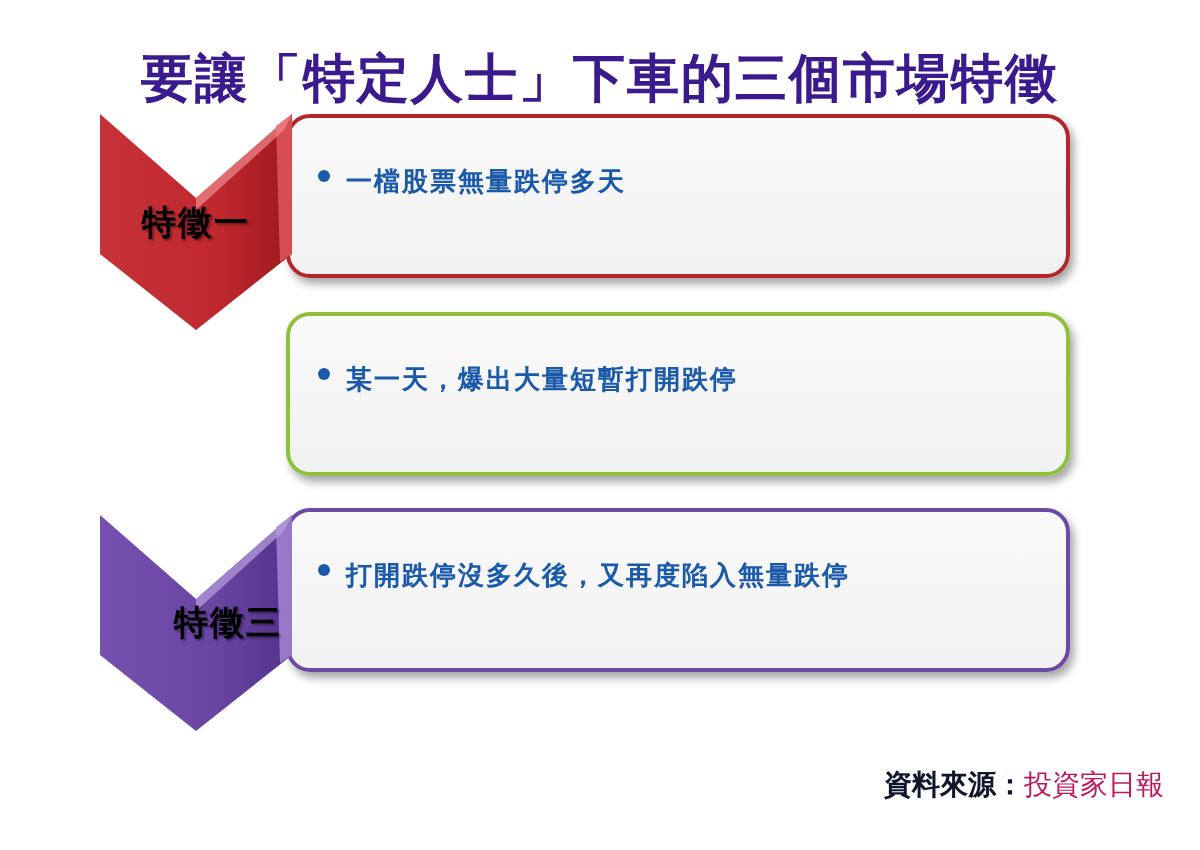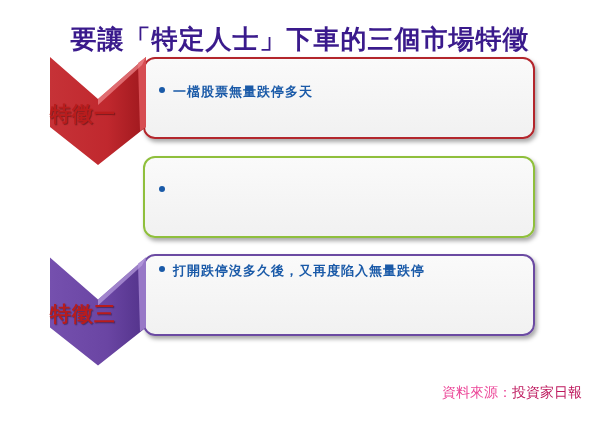--- a/index.html
+++ b/index.html
@@ -10,24 +10,24 @@
   .row { position:absolute; left:50px; width:490px; }
   .box { position:absolute; left:93px; width:388px; height:78px;
          background:linear-gradient(#fafafa,#f1f1f1); border:2px solid; border-radius:12px;
          box-shadow:2px 3px 4px rgba(0,0,0,0.35); }
   .box .txt { position:absolute; left:14px; right:20px; top:18px; font-size:13px; line-height:30px;
               font-weight:bold; color:#1a5aa8; letter-spacing:1px; }
   .box .bullet { display:inline-block; width:6px; height:6px; border-radius:50%; background:#1a5aa8;
                  margin-right:8px; vertical-align:middle; position:relative; top:-3px; }
   .chev { position:absolute; left:0; top:0; width:96px; height:108px; }
   .chev svg { width:96px; height:108px; display:block; }
-  .chev .lbl { position:absolute; left:0; width:96px; top:43px; text-align:left; color:#b91c1c;
-               font-size:21px; font-weight:bold; letter-spacing:1px; text-shadow:1px 1px 1px rgba(0,0,0,0.35); }
+  .chev .lbl { position:absolute; left:0; width:96px; top:43px; text-align:center; color:#000000;
+               font-size:17px; font-weight:bold; letter-spacing:1px; text-shadow:1px 1px 1px rgba(0,0,0,0.35); }
   .source { position:absolute; right:18px; top:384px; font-size:14px; }
-  .source .k { color:#ec4899; font-weight:normal; }
+  .source .k { color:#0f172a; font-weight:bold; }
   .source .v { color:#be185d; }
 </style>
 </head>
 <body>
 
 <div class="title">要讓「特定人士」下車的三個市場特徵</div>
 
 <div class="row" style="top:57px;height:110px;">
   <div class="box" style="top:0;border-color:#b3262c;">
     <div class="txt"><span class="bullet"></span><span>一檔股票無量跌停多天</span></div>
@@ -44,40 +44,40 @@
       <polygon points="0,0 48,42 96,0 96,70 48,108 0,70" fill="url(#g1)"></polygon>
       <polygon points="88,6 96,0 96,70 90,74" fill="#e35a5f" opacity="0.8"></polygon>
       <polygon points="48,42 96,0 92,8 48,48" fill="#f08a8e" opacity="0.7"></polygon>
     </svg>
     <div class="lbl">特徵一</div>
   </div>
 </div>
 
 <div class="row" style="top:155px;height:110px;">
   <div class="box" style="top:1px;border-color:#8fbf3c;">
-    <div class="txt"><span class="bullet"></span></div>
+    <div class="txt"><span class="bullet"></span><span>某一天，爆出大量短暫打開跌停</span></div>
   </div>
 </div>
 
 <div class="row" style="top:254px;height:115px;">
   <div class="box" style="top:0;border-color:#6b4aa2;">
-    <div class="txt" style="top:0;"><span class="bullet"></span><span>打開跌停沒多久後，又再度陷入無量跌停</span></div>
+    <div class="txt" style="top:18px;"><span class="bullet"></span><span>打開跌停沒多久後，又再度陷入無量跌停</span></div>
   </div>
   <div class="chev" style="height:115px;">
     <svg viewBox="0 0 96 108" style="height:115px;">
       <defs>
           <linearGradient id="g3" x1="0" y1="0" x2="1" y2="0">
             <stop offset="0" stop-color="#7550ae"></stop>
             <stop offset="0.6" stop-color="#6a45a3"></stop>
             <stop offset="1" stop-color="#52328a"></stop>
           </linearGradient>
         </defs>
       <polygon points="0,0 48,42 96,0 96,70 48,108 0,70" fill="url(#g3)"></polygon>
       <polygon points="88,6 96,0 96,70 90,74" fill="#a98ad6" opacity="0.8"></polygon>
       <polygon points="48,42 96,0 92,8 48,48" fill="#b9a0e0" opacity="0.7"></polygon>
     </svg>
-    <div class="lbl" style="top:46px;">特徵三</div>
+    <div class="lbl" style="top:46px;padding-left:16px;">特徵三</div>
   </div>
 </div>
 
 <div class="source">
   <span class="k">資料來源：</span><span class="v">投資家日報</span>
 </div>
 
 </body></html>

